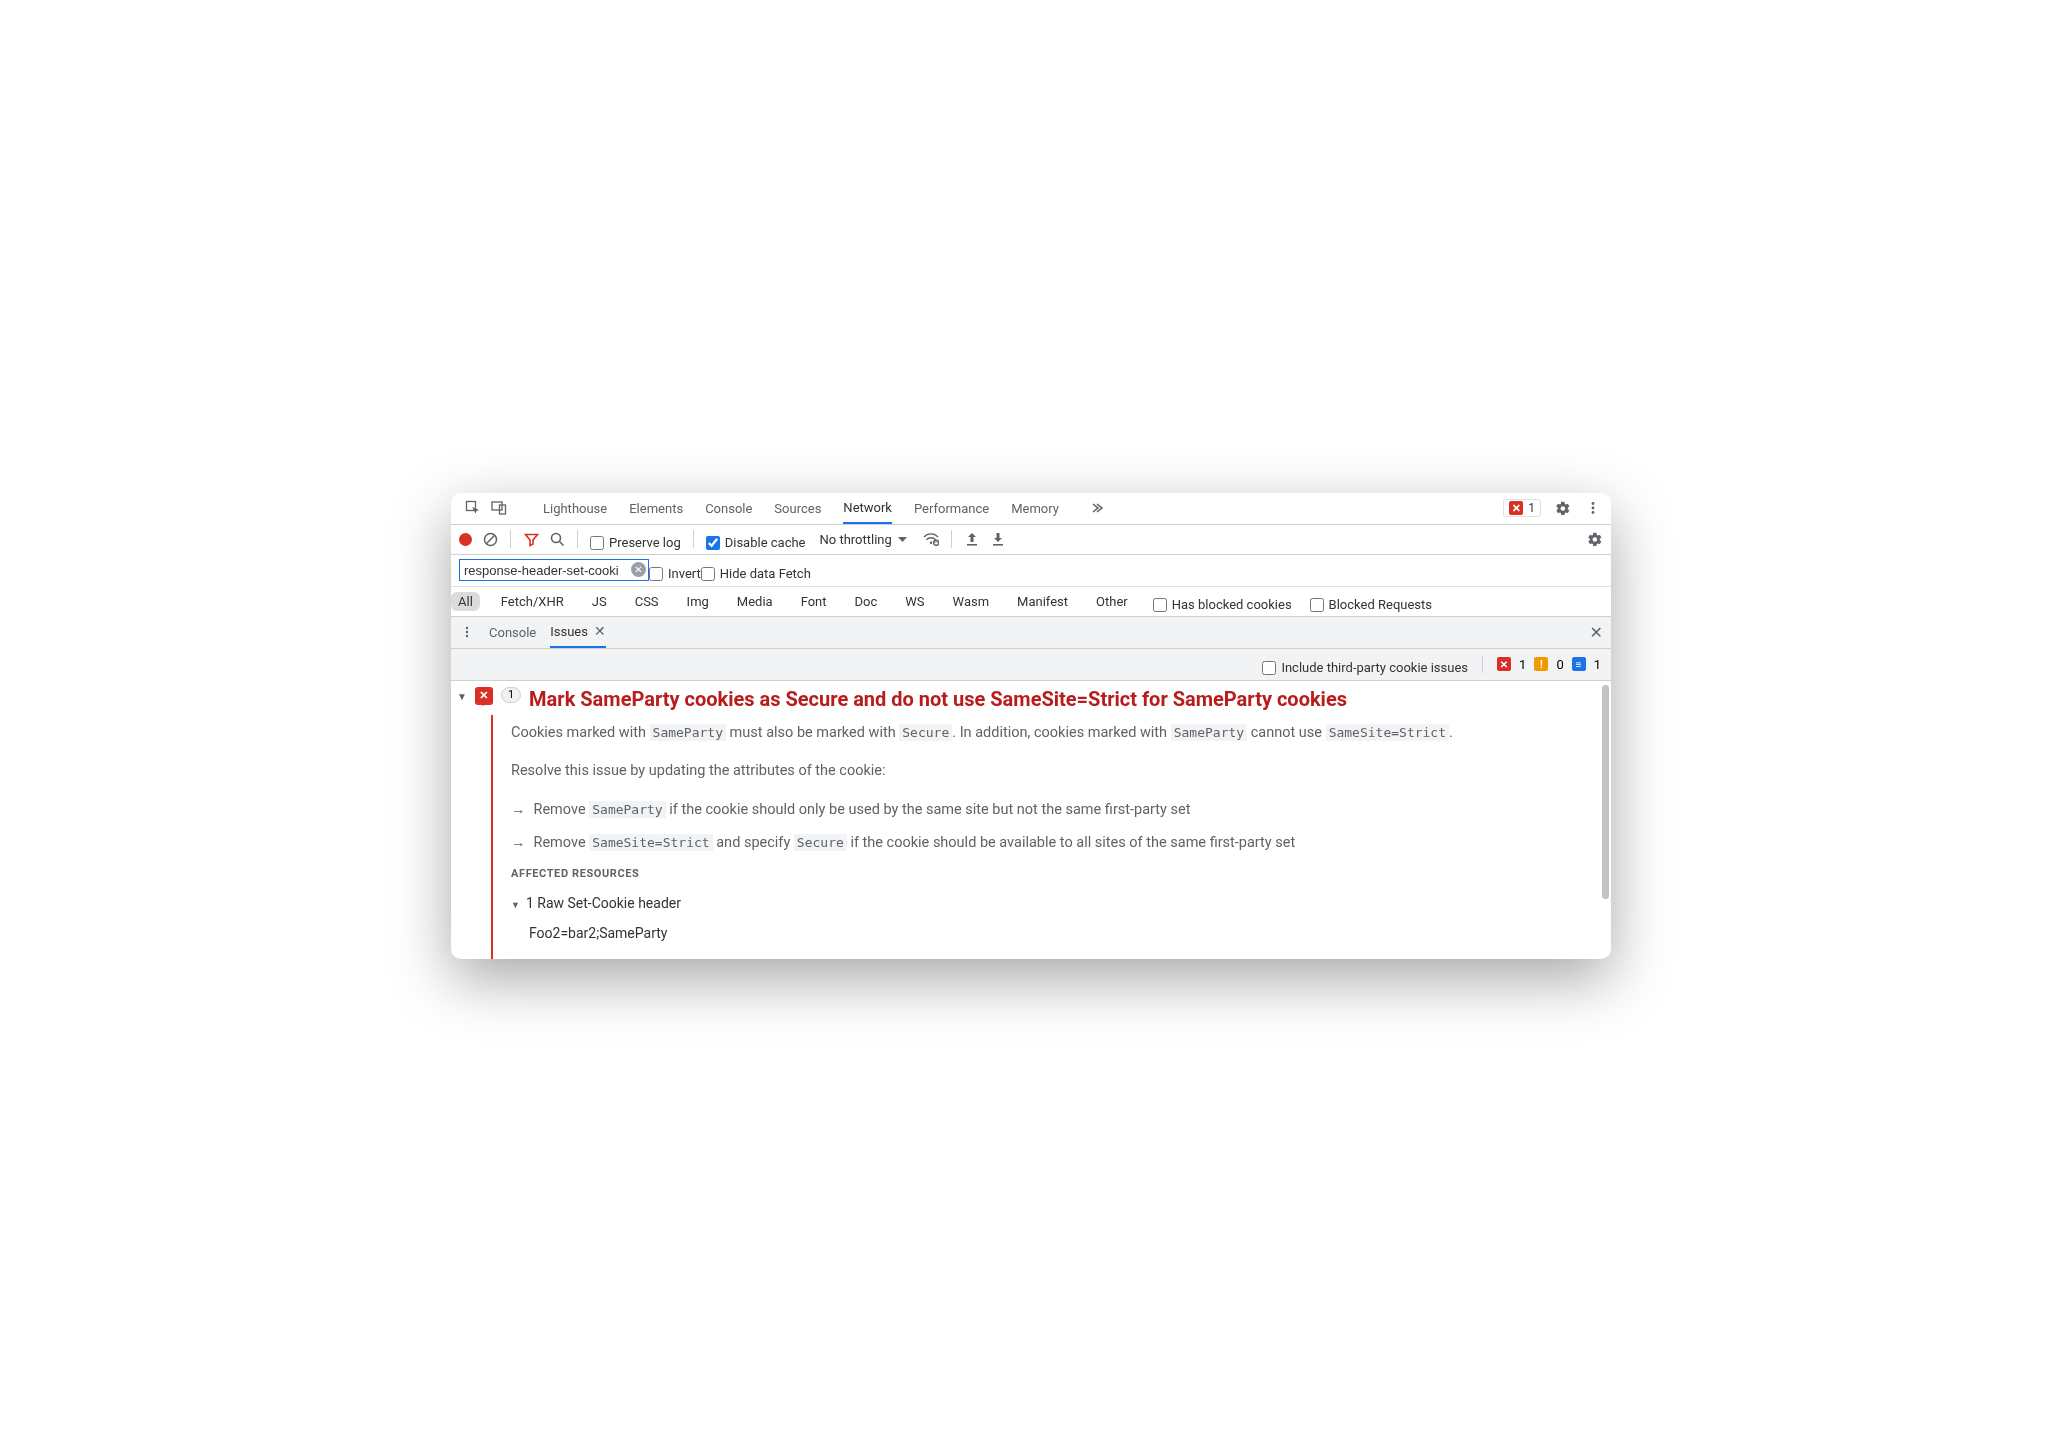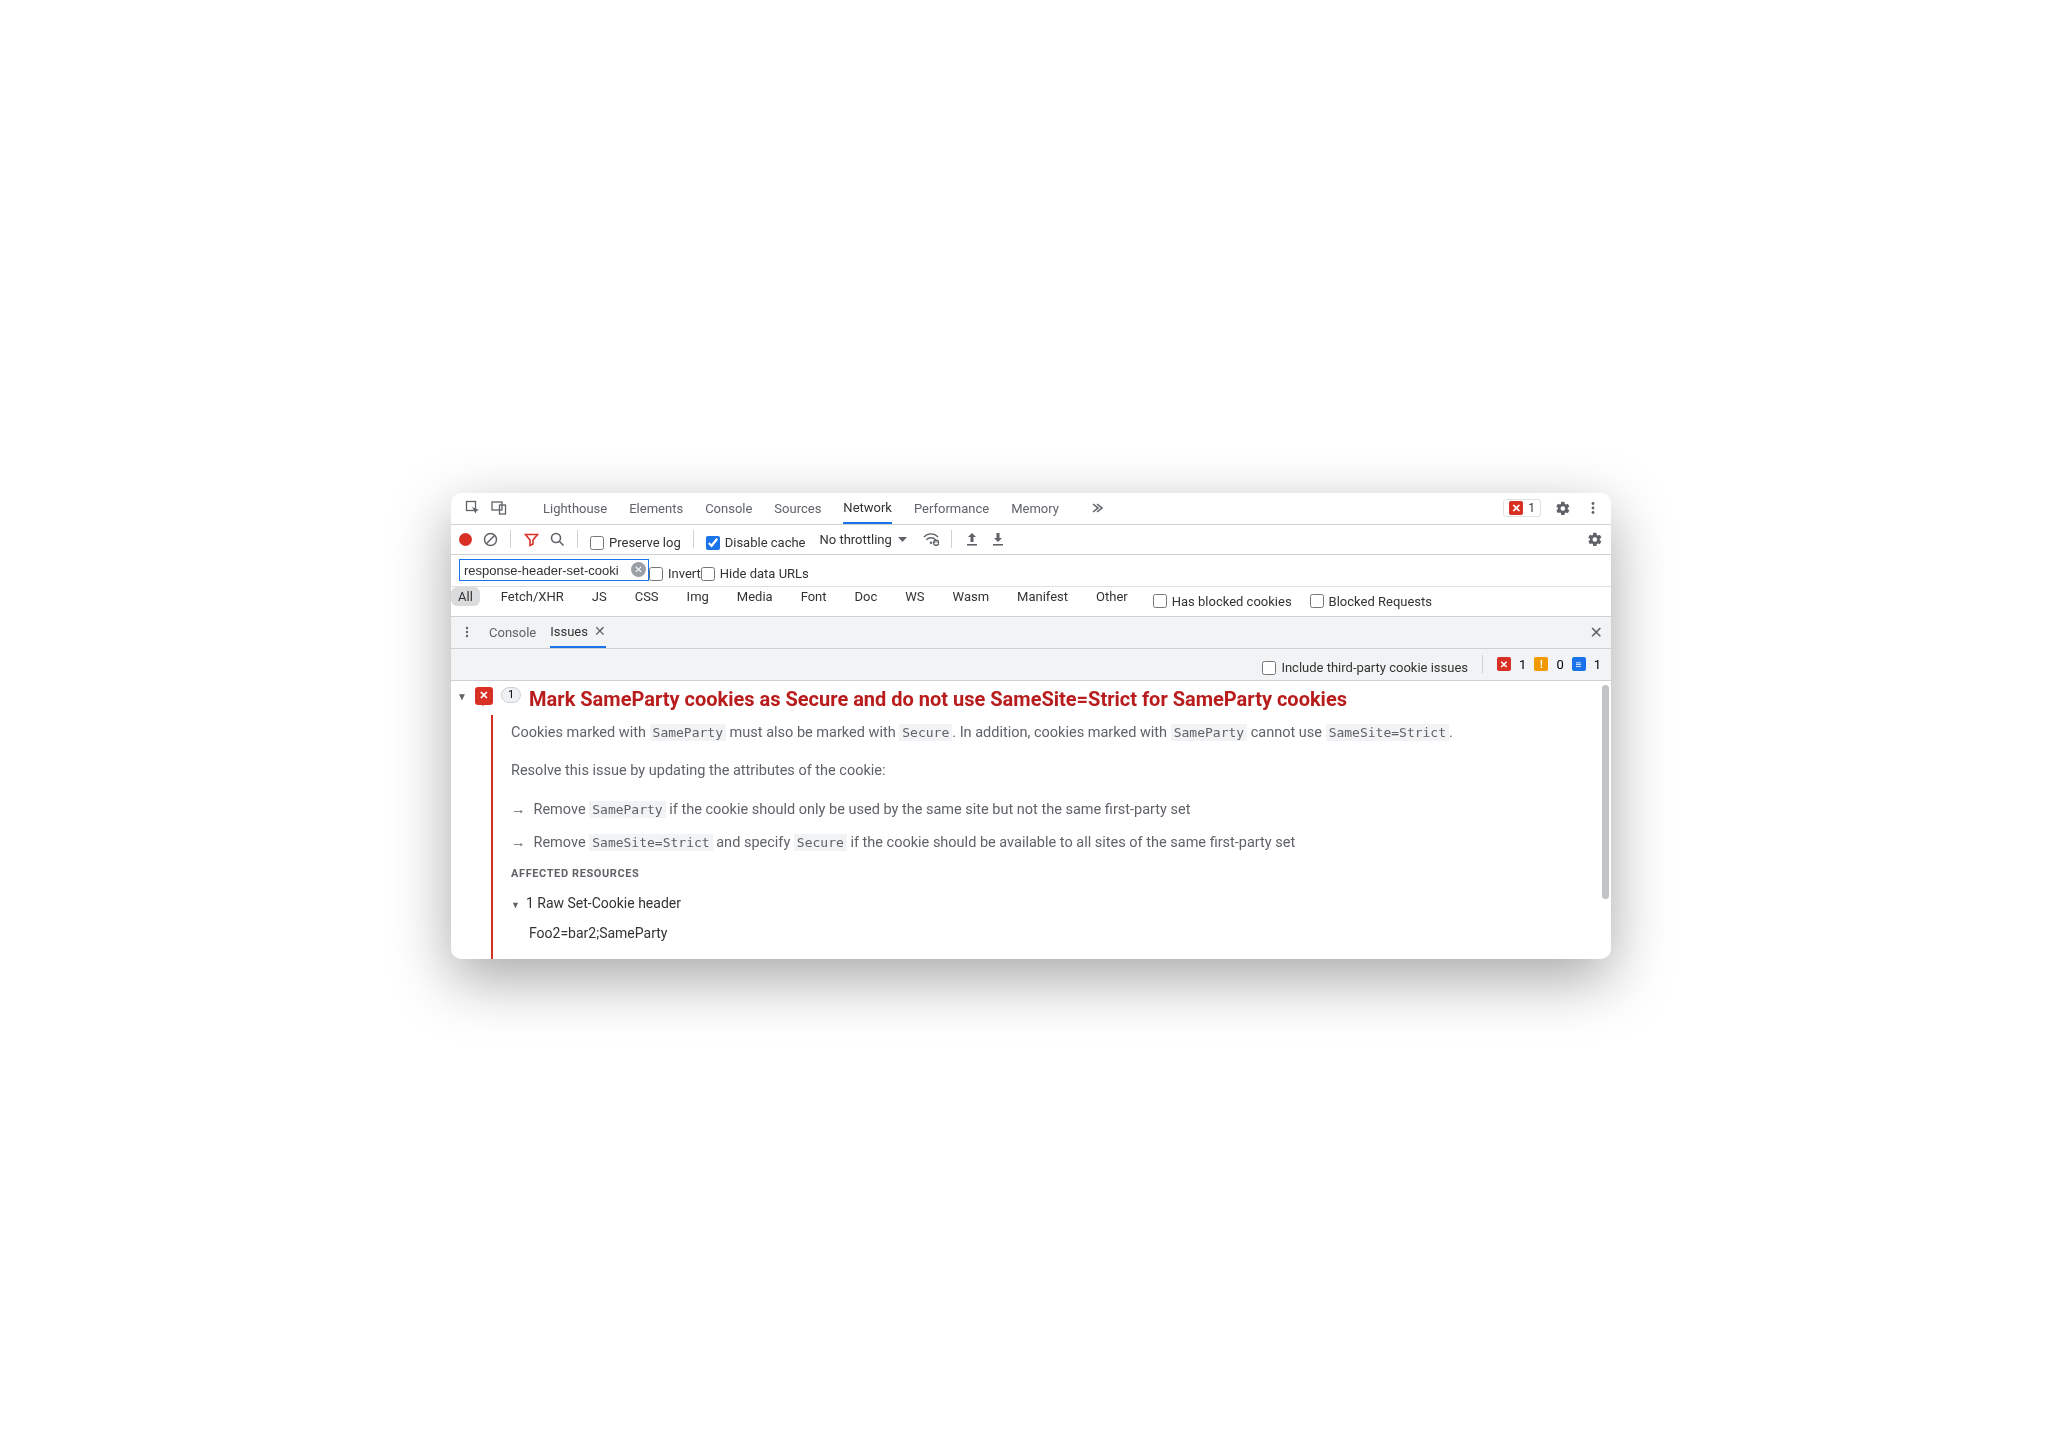--- a/index.html
+++ b/index.html
@@ -68,21 +68,21 @@
 .filter-input {
   border:1px solid #1a73e8; outline:none; font-size:13px;
   padding: 2px 22px 2px 4px; width: 190px; height:22px; color:#333;
 }
 .clear-x {
   position:absolute; right:3px; top:3px; width:15px; height:15px;
   background:#9aa0a6; border-radius:50%; color:#fff; font-size:10px;
   display:flex; align-items:center; justify-content:center; cursor:pointer;
 }
 .typebar {
-  display:flex; align-items:flex-start; height:30px; padding:0 6px 0 0; gap:14px;
+  display:flex; align-items:center; height:30px; padding:0 6px 0 0; gap:14px;
   border-bottom:1px solid #d0d0d0; font-size:13px;
 }
 .type-pill { padding:2px 7px; border-radius:6px; cursor:pointer; color:#333;}
 .type-pill.active { background:#d9dbdd; }
 .typebar .chk { margin-left:4px; }
 .drawer-tabs {
   background:#f1f3f4; display:flex; align-items:center; height:32px;
   padding:0 8px; border-bottom:1px solid #d0d0d0; gap:14px;
 }
 .drawer-tab { font-size:13px; color:#5f6368; height:100%; display:flex; align-items:center; gap:6px; cursor:pointer;}
@@ -242,21 +242,21 @@
     <div class="filter-input-wrap">
       <input class="filter-input" value="response-header-set-cooki" style="">
       <span class="clear-x">✕</span>
     </div>
     <label class="chk">
       <input type="checkbox" style="">
         <span>Invert</span>
     </label>
     <label class="chk">
       <input type="checkbox" style="">
-        <span>Hide data URLs</span>
+        <span>Hide data Fetch</span>
     </label>
   </div>
 
   <div class="typebar">
     <span class="type-pill active">All</span>
     <span class="type-pill">Fetch/XHR</span>
     <span class="type-pill">JS</span>
     <span class="type-pill">CSS</span>
     <span class="type-pill">Img</span>
     <span class="type-pill">Media</span>

